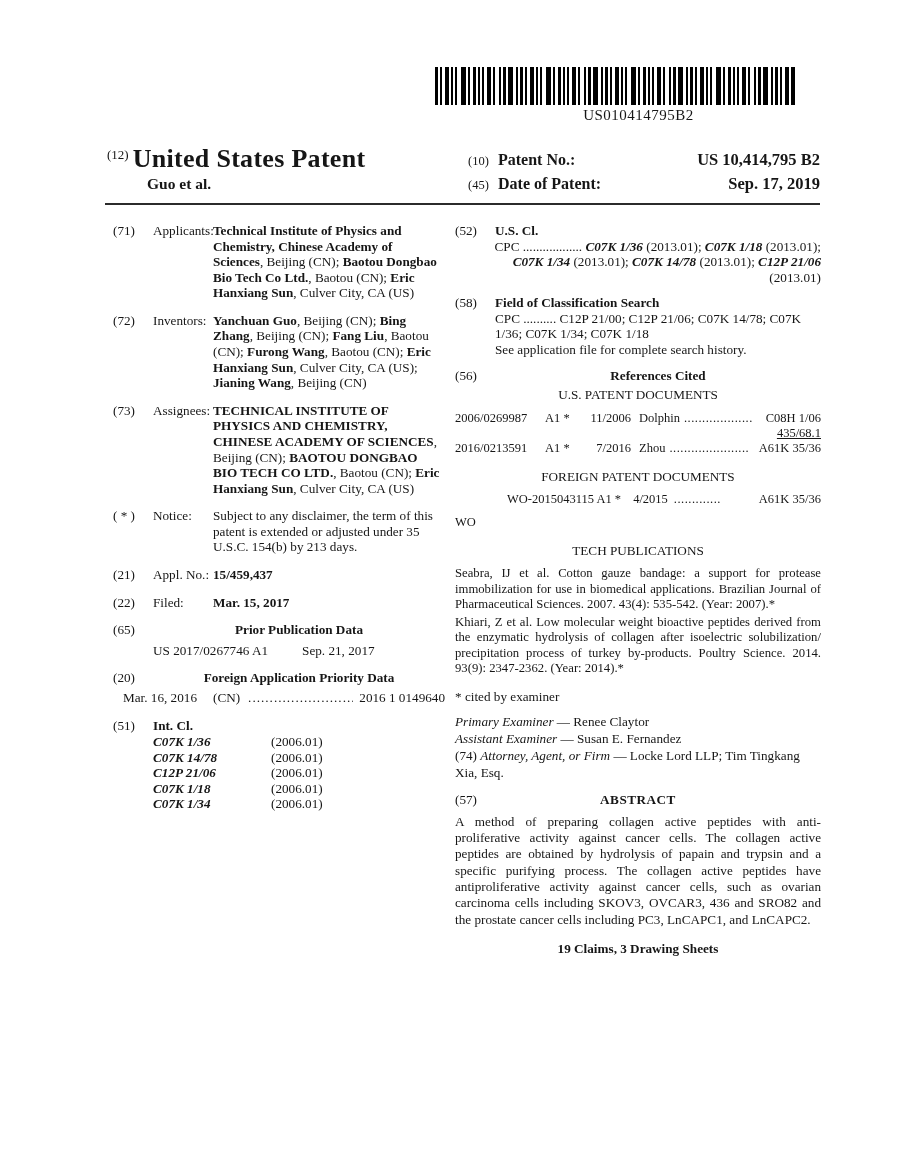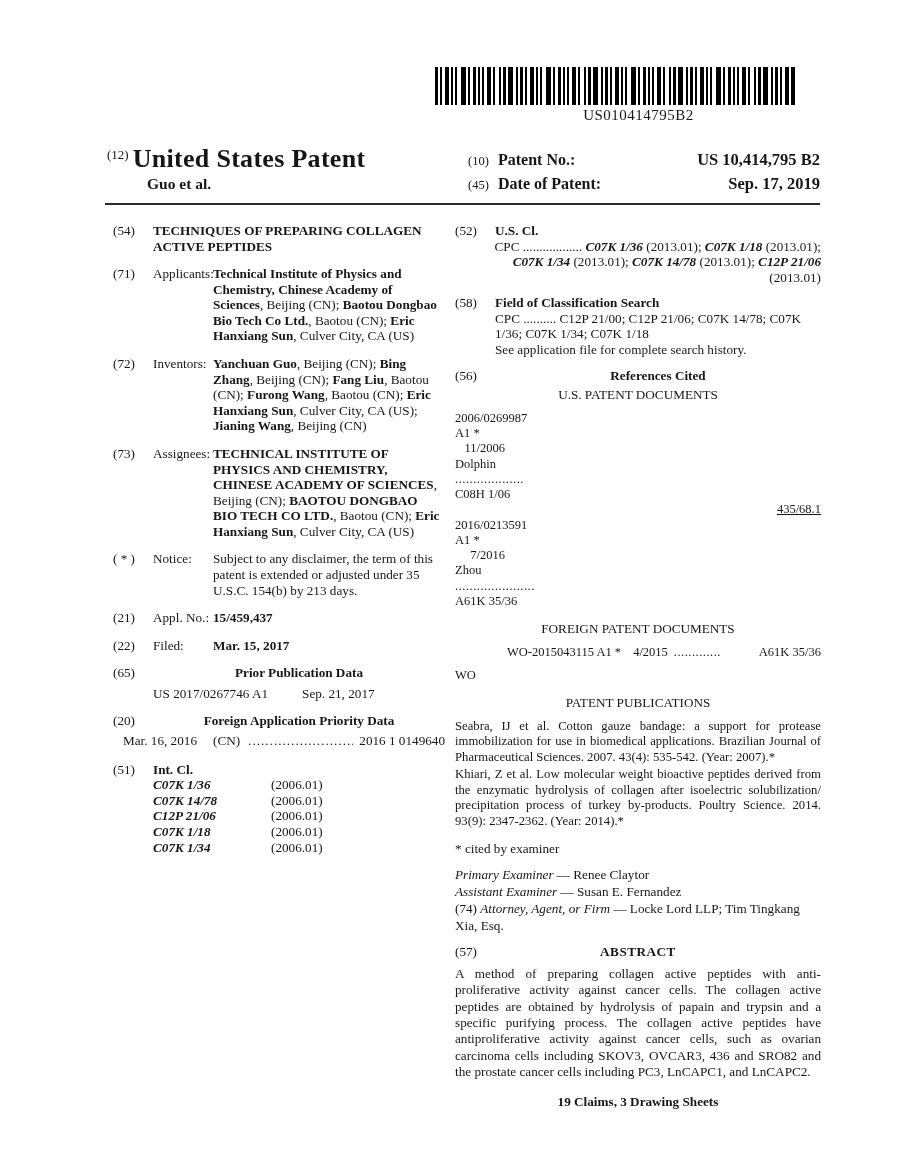--- a/index.html
+++ b/index.html
@@ -47,21 +47,21 @@
   .fap-line .fcountry{margin-right:8px;}
   .fap-line .fdots{flex:1;overflow:hidden;margin-right:6px;letter-spacing:1px;}
   .icl-row{display:flex;}
   .icl-code{width:118px;font-weight:bold;font-style:italic;flex-shrink:0;}
 
   
   .cpc-block{text-align:right;}
   .fcs-lines{}
   .sec-head{text-align:center;margin:2px 0 8px 0;}
   .refs{font-size:12.5px;line-height:1.22;}
-  .ref-row{display:flex;white-space:nowrap;flex-direction:column;}
+  .ref-row{display:flex;white-space:nowrap;}
   .ref-num{width:90px;flex-shrink:0;}
   .ref-kind{width:36px;flex-shrink:0;}
   .ref-date{width:50px;flex-shrink:0;text-align:right;margin-right:8px;}
   .ref-name{margin-right:4px;}
   .ref-dots{flex:1;overflow:hidden;margin-right:4px;letter-spacing:.5px;}
   .ref-cont{text-align:right;text-decoration:underline;}
   .f-row{display:flex;white-space:nowrap;font-size:12.5px;}
   .f-country{width:52px;flex-shrink:0;margin-top:23px;}
   .f-number{margin-right:12px;}
   .f-date{margin-right:6px;}
@@ -169,24 +169,20 @@
         <span class="h-num">(45)</span>
         <span>Date of Patent:</span>
         <span class="h-val">Sep. 17, 2019</span>
       </div>
     </div>
   </div>
   <div class="rule"></div>
 
   <div class="col col-left">
 
-    <div class="item">
-      <span class="inum">(54)</span>
-      <span class="ibody bold">TECHNIQUES OF PREPARING COLLAGEN ACTIVE PEPTIDES</span>
-    </div>
 
     <div class="item">
       <span class="inum">(71)</span>
       <div class="ibody lblrow">
         <span class="lbl">Applicants:</span>
         <span class="cnt"><span class="b">Technical Institute of Physics and Chemistry, Chinese Academy of Sciences</span><span>, Beijing (CN); </span><span class="b">Baotou Dongbao Bio Tech Co Ltd.</span><span>, Baotou (CN); </span><span class="b">Eric Hanxiang Sun</span><span>, Culver City, CA (US)</span></span>
       </div>
     </div>
 
     <div class="item">
@@ -332,21 +328,21 @@
     <div class="sec-head" style="margin-top:12px;">FOREIGN PATENT DOCUMENTS</div>
 
     <div class="f-row">
       <span class="f-country">WO</span>
       <span class="f-number">WO-2015043115  A1 *</span>
       <span class="f-date">4/2015</span>
       <span class="f-dots">.............</span>
       <span>A61K 35/36</span>
     </div>
 
-    <div class="sec-head" style="margin-top:13px;">PATENT PUBLICATIONS</div>
+    <div class="sec-head" style="margin-top:13px;">TECH PUBLICATIONS</div>
 
     <p class="opub">Seabra, IJ et al. Cotton gauze bandage: a support for protease immobilization for use in biomedical applications. Brazilian Journal of Pharmaceutical Sciences. 2007. 43(4): 535-542. (Year: 2007).*</p>
     <p class="opub">Khiari, Z et al. Low molecular weight bioactive peptides derived from the enzymatic hydrolysis of collagen after isoelectric solubilization/ precipitation process of turkey by-products. Poultry Science. 2014. 93(9): 2347-2362. (Year: 2014).*</p>
 
     <div class="cited">* cited by examiner</div>
 
     <div class="ex-line"><span class="i">Primary Examiner</span><span> — Renee Claytor</span></div>
     <div class="ex-line"><span class="i">Assistant Examiner</span><span> — Susan E. Fernandez</span></div>
     <div class="ex-line"><span>(74) </span><span class="i">Attorney, Agent, or Firm</span><span> — Locke Lord LLP; Tim Tingkang Xia, Esq.</span></div>
 

